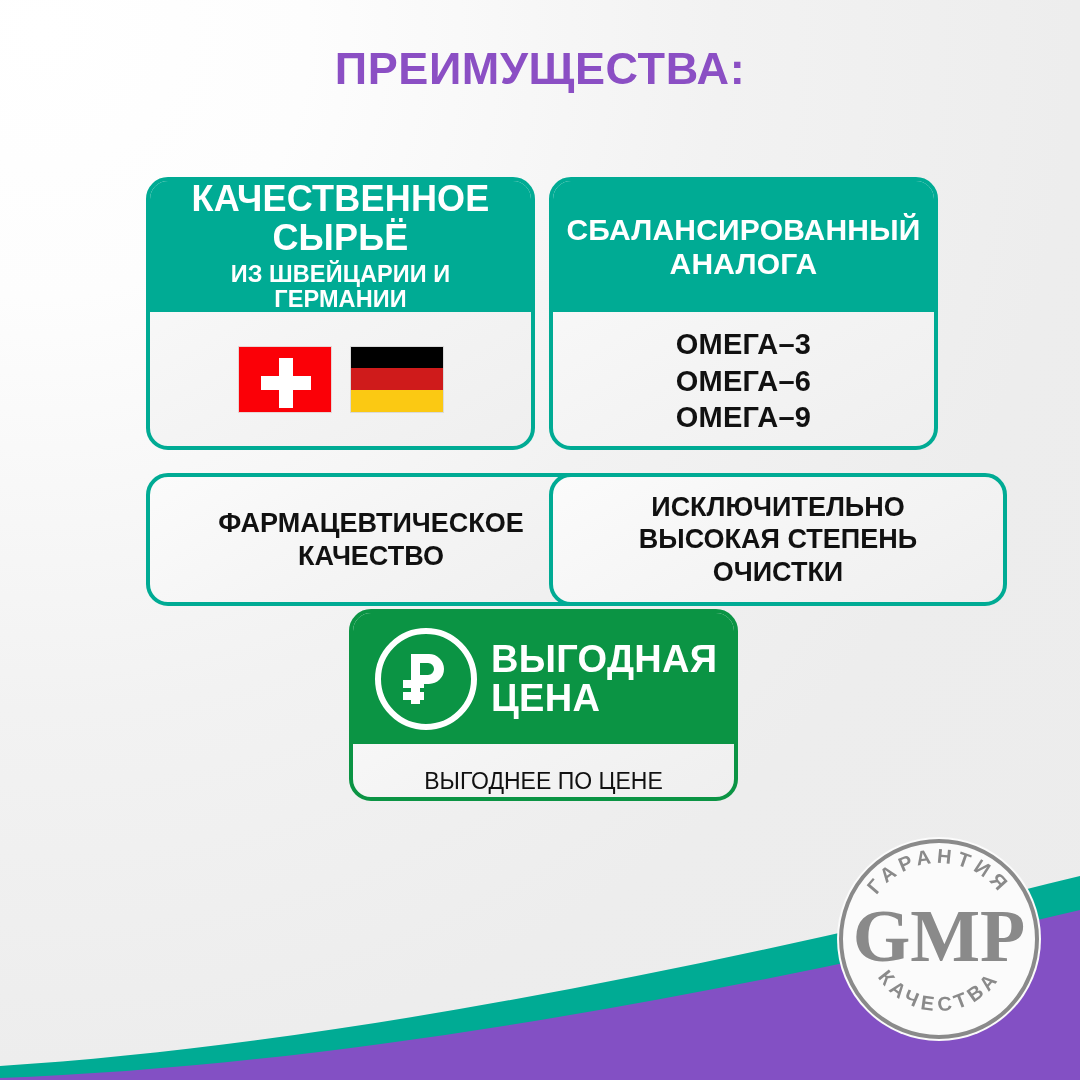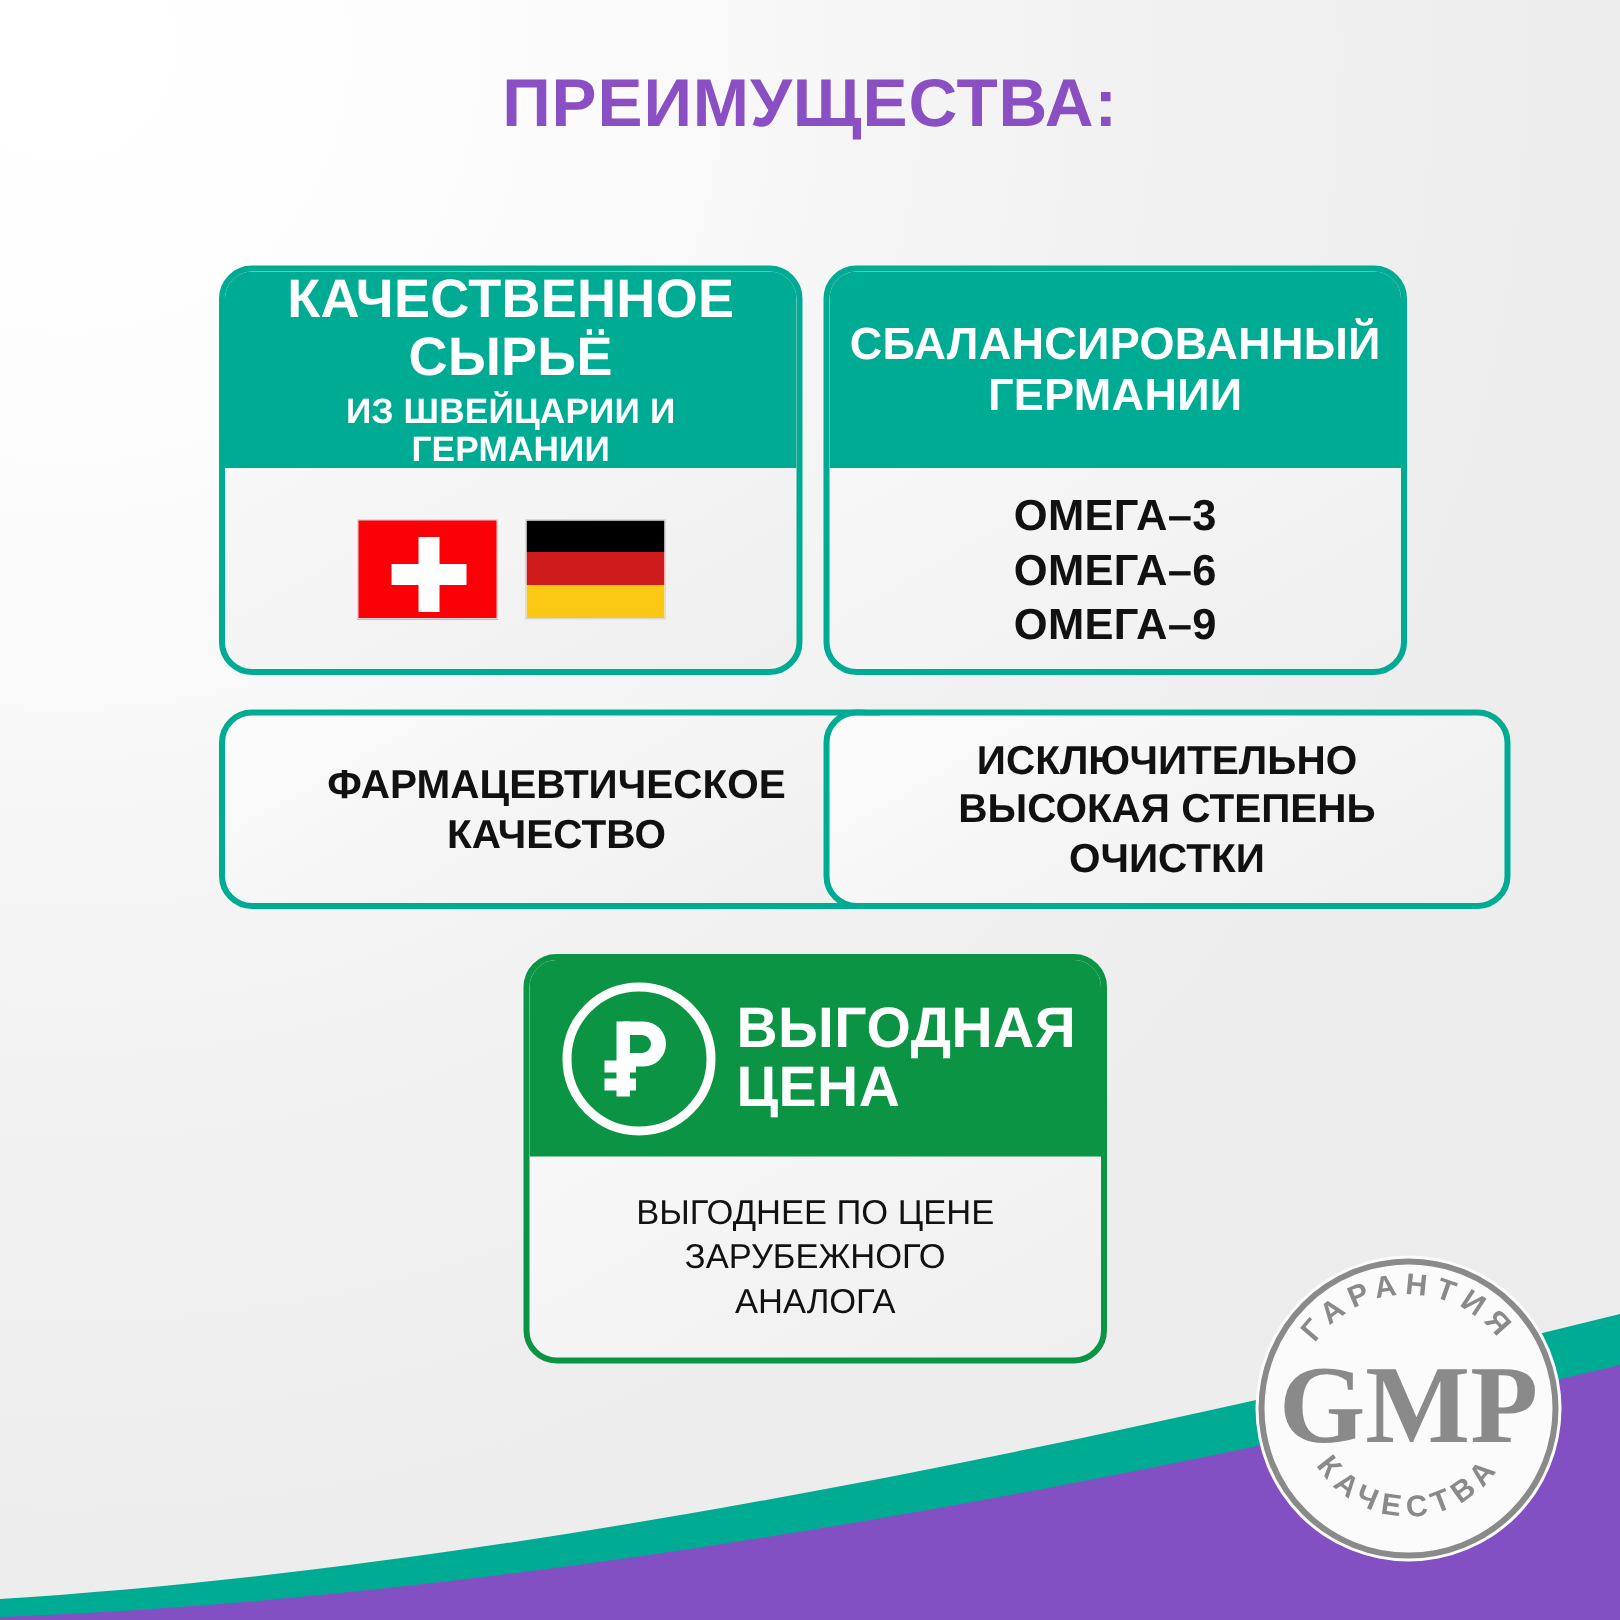--- a/index.html
+++ b/index.html
@@ -164,23 +164,23 @@
     top: 473px;
     width: 458px;
     height: 133px;
   }
   #card-purity .card-body { height: 100%; padding: 0 10px; }
   #card-purity .body-text { font-size: 27px; font-weight: bold; line-height: 1.2; }
 
   
   #card-price {
     left: 349px;
-    top: 636px;
+    top: 609px;
     width: 389px;
-    height: 273px;
+    height: 192px;
   }
   #card-price .card-head {
     height: 131px;
     padding: 0 18px 0 22px;
     flex-direction: row;
     gap: 14px;
     justify-content: flex-start;
   }
   .ruble-badge {
     flex: 0 0 auto;
@@ -237,21 +237,21 @@
         <span class="s-red"></span>
         <span class="s-gold"></span>
       </div>
     </div>
   </div>
 
   <div class="card teal-outline" id="card-complex">
     <div class="card-head teal">
       <div class="head-text">
         <div class="head-line1">СБАЛАНСИРОВАННЫЙ</div>
-        <div class="head-line1">ГЕРМАНИИ</div>
+        <div class="head-line1">АНАЛОГА</div>
       </div>
     </div>
     <div class="card-body">
       <div class="omega-list" style="white-space: pre-line;">ОМЕГА–3
 ОМЕГА–6
 ОМЕГА–9</div>
     </div>
   </div>
 
   <div class="card teal-outline" id="card-pharma">

